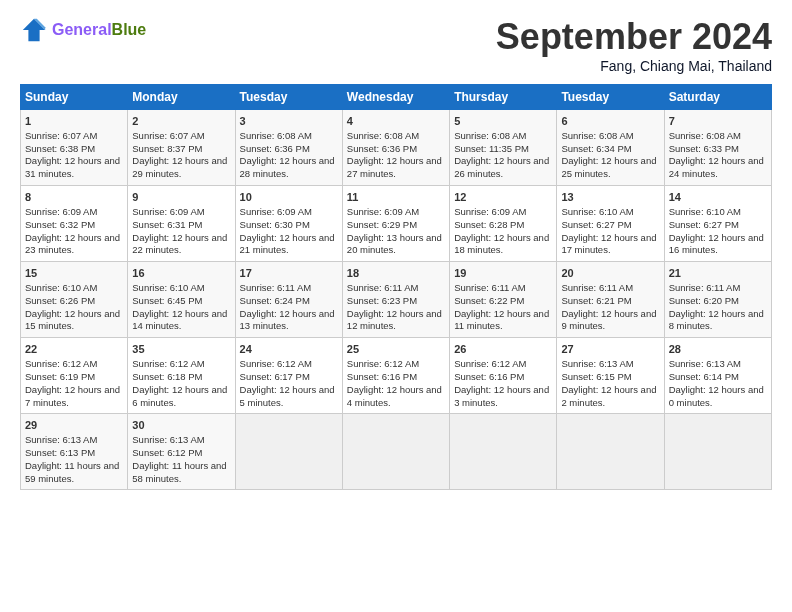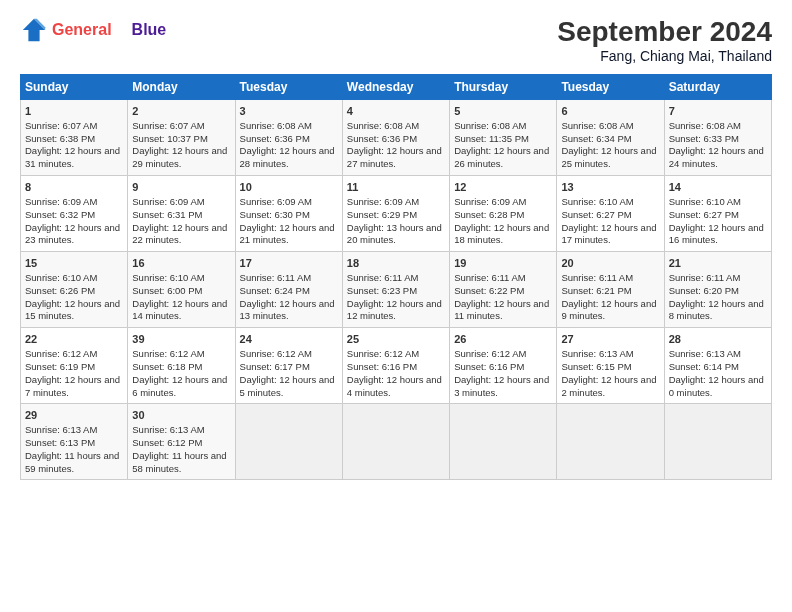--- a/index.html
+++ b/index.html
@@ -28,21 +28,21 @@
       gap: 4px;
     }
     .logo-icon {
       width: 28px;
       height: 28px;
     }
     .title-block {
       text-align: right;
     }
     .month-title {
-      font-size: 28px;
+      font-size: 36px;
       font-weight: bold;
       color: #333;
     }
     .location {
       font-size: 14px;
       color: #0f172a;
     }
     .calendar {
       width: 100%;
       border-collapse: collapse;
@@ -88,21 +88,21 @@
 
 <div class="page">
   <div class="header">
     <div class="logo">
       <svg class="logo-icon" viewBox="0 0 40 40">
         <polygon points="20,4 36,20 28,20 28,36 12,36 12,20 4,20" fill="#1a6fc4"></polygon>
         <polygon points="24,4 36,16 36,20 20,4" fill="#5ba3e0"></polygon>
       </svg>
       <div>
         <div style="font-size:16px; font-weight:bold; color:#333; line-height:1.1;">
-          <span style="color:#ef4444;">General</span><span style="color:#4c1d95;padding-left:20px;">Blue</span>
+          <span style="color:#8b5cf6;">General</span><span style="color:#4d7c0f;">Blue</span>
         </div>
       </div>
     </div>
     <div class="title-block">
       <div class="month-title">September 2024</div>
       <div class="location">Fang, Chiang Mai, Thailand</div>
     </div>
   </div>
 
   <table class="calendar">
@@ -113,48 +113,48 @@
         <th>Tuesday</th>
         <th>Wednesday</th>
         <th>Thursday</th>
         <th>Tuesday</th>
         <th>Saturday</th>
       </tr>
     </thead>
     <tbody id="calendar-body">
     <tr>
           <td><span class="day-num">1</span><span>Sunrise: 6:07 AM</span><br><span>Sunset: 6:38 PM</span><br><span>Daylight: 12 hours and 31 minutes.</span></td>
-          <td><span class="day-num">2</span><span>Sunrise: 6:07 AM</span><br><span>Sunset: 10:37 PM</span><br><span>Daylight: 12 hours and 29 minutes.</span></td>
+          <td><span class="day-num">2</span><span>Sunrise: 6:07 AM</span><br><span>Sunset: 8:37 PM</span><br><span>Daylight: 12 hours and 29 minutes.</span></td>
           <td><span class="day-num">3</span><span>Sunrise: 6:08 AM</span><br><span>Sunset: 6:36 PM</span><br><span>Daylight: 12 hours and 28 minutes.</span></td>
           <td><span class="day-num">4</span><span>Sunrise: 6:08 AM</span><br><span>Sunset: 6:36 PM</span><br><span>Daylight: 12 hours and 27 minutes.</span></td>
           <td><span class="day-num">5</span><span>Sunrise: 6:08 AM</span><br><span>Sunset: 11:35 PM</span><br><span>Daylight: 12 hours and 26 minutes.</span></td>
           <td><span class="day-num">6</span><span>Sunrise: 6:08 AM</span><br><span>Sunset: 6:34 PM</span><br><span>Daylight: 12 hours and 25 minutes.</span></td>
           <td><span class="day-num">7</span><span>Sunrise: 6:08 AM</span><br><span>Sunset: 6:33 PM</span><br><span>Daylight: 12 hours and 24 minutes.</span></td>
         </tr>
         <tr>
           <td><span class="day-num">8</span><span>Sunrise: 6:09 AM</span><br><span>Sunset: 6:32 PM</span><br><span>Daylight: 12 hours and 23 minutes.</span></td>
           <td><span class="day-num">9</span><span>Sunrise: 6:09 AM</span><br><span>Sunset: 6:31 PM</span><br><span>Daylight: 12 hours and 22 minutes.</span></td>
           <td><span class="day-num">10</span><span>Sunrise: 6:09 AM</span><br><span>Sunset: 6:30 PM</span><br><span>Daylight: 12 hours and 21 minutes.</span></td>
           <td><span class="day-num">11</span><span>Sunrise: 6:09 AM</span><br><span>Sunset: 6:29 PM</span><br><span>Daylight: 13 hours and 20 minutes.</span></td>
           <td><span class="day-num">12</span><span>Sunrise: 6:09 AM</span><br><span>Sunset: 6:28 PM</span><br><span>Daylight: 12 hours and 18 minutes.</span></td>
           <td><span class="day-num">13</span><span>Sunrise: 6:10 AM</span><br><span>Sunset: 6:27 PM</span><br><span>Daylight: 12 hours and 17 minutes.</span></td>
           <td><span class="day-num">14</span><span>Sunrise: 6:10 AM</span><br><span>Sunset: 6:27 PM</span><br><span>Daylight: 12 hours and 16 minutes.</span></td>
         </tr>
         <tr>
           <td><span class="day-num">15</span><span>Sunrise: 6:10 AM</span><br><span>Sunset: 6:26 PM</span><br><span>Daylight: 12 hours and 15 minutes.</span></td>
-          <td><span class="day-num">16</span><span>Sunrise: 6:10 AM</span><br><span>Sunset: 6:00 PM</span><br><span>Daylight: 12 hours and 14 minutes.</span></td>
+          <td><span class="day-num">16</span><span>Sunrise: 6:10 AM</span><br><span>Sunset: 6:45 PM</span><br><span>Daylight: 12 hours and 14 minutes.</span></td>
           <td><span class="day-num">17</span><span>Sunrise: 6:11 AM</span><br><span>Sunset: 6:24 PM</span><br><span>Daylight: 12 hours and 13 minutes.</span></td>
           <td><span class="day-num">18</span><span>Sunrise: 6:11 AM</span><br><span>Sunset: 6:23 PM</span><br><span>Daylight: 12 hours and 12 minutes.</span></td>
           <td><span class="day-num">19</span><span>Sunrise: 6:11 AM</span><br><span>Sunset: 6:22 PM</span><br><span>Daylight: 12 hours and 11 minutes.</span></td>
           <td><span class="day-num">20</span><span>Sunrise: 6:11 AM</span><br><span>Sunset: 6:21 PM</span><br><span>Daylight: 12 hours and 9 minutes.</span></td>
           <td><span class="day-num">21</span><span>Sunrise: 6:11 AM</span><br><span>Sunset: 6:20 PM</span><br><span>Daylight: 12 hours and 8 minutes.</span></td>
         </tr>
         <tr>
           <td><span class="day-num">22</span><span>Sunrise: 6:12 AM</span><br><span>Sunset: 6:19 PM</span><br><span>Daylight: 12 hours and 7 minutes.</span></td>
-          <td><span class="day-num">39</span><span>Sunrise: 6:12 AM</span><br><span>Sunset: 6:18 PM</span><br><span>Daylight: 12 hours and 6 minutes.</span></td>
+          <td><span class="day-num">35</span><span>Sunrise: 6:12 AM</span><br><span>Sunset: 6:18 PM</span><br><span>Daylight: 12 hours and 6 minutes.</span></td>
           <td><span class="day-num">24</span><span>Sunrise: 6:12 AM</span><br><span>Sunset: 6:17 PM</span><br><span>Daylight: 12 hours and 5 minutes.</span></td>
           <td><span class="day-num">25</span><span>Sunrise: 6:12 AM</span><br><span>Sunset: 6:16 PM</span><br><span>Daylight: 12 hours and 4 minutes.</span></td>
           <td><span class="day-num">26</span><span>Sunrise: 6:12 AM</span><br><span>Sunset: 6:16 PM</span><br><span>Daylight: 12 hours and 3 minutes.</span></td>
           <td><span class="day-num">27</span><span>Sunrise: 6:13 AM</span><br><span>Sunset: 6:15 PM</span><br><span>Daylight: 12 hours and 2 minutes.</span></td>
           <td><span class="day-num">28</span><span>Sunrise: 6:13 AM</span><br><span>Sunset: 6:14 PM</span><br><span>Daylight: 12 hours and 0 minutes.</span></td>
         </tr>
         <tr>
           <td><span class="day-num">29</span><span>Sunrise: 6:13 AM</span><br><span>Sunset: 6:13 PM</span><br><span>Daylight: 11 hours and 59 minutes.</span></td>
           <td><span class="day-num">30</span><span>Sunrise: 6:13 AM</span><br><span>Sunset: 6:12 PM</span><br><span>Daylight: 11 hours and 58 minutes.</span></td>
           <td class="empty"></td>

